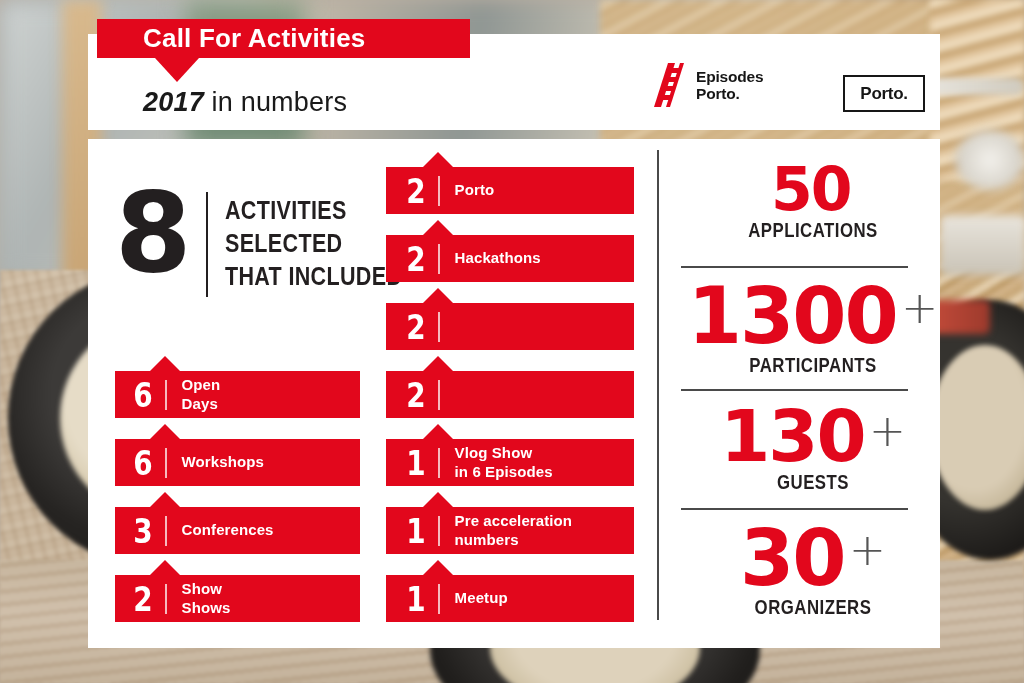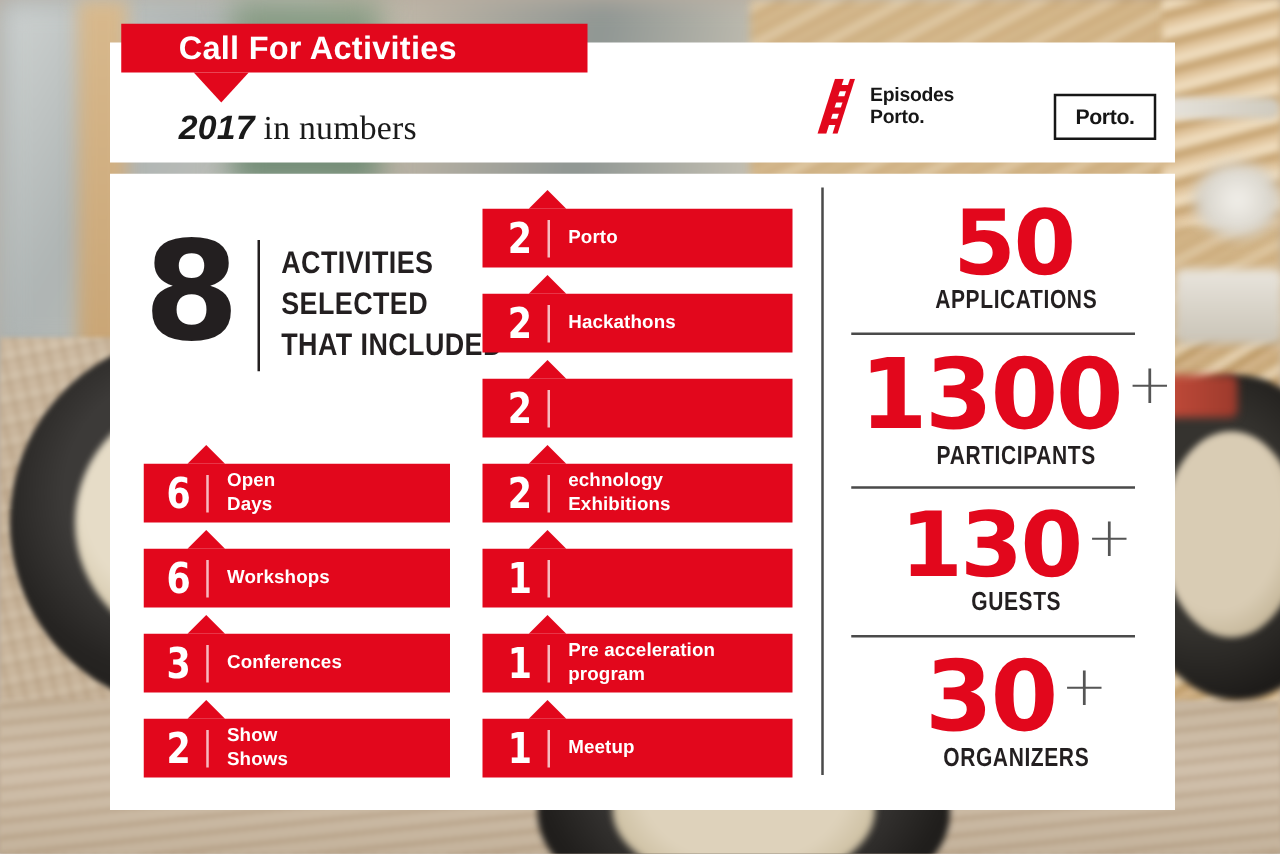--- a/index.html
+++ b/index.html
@@ -82,21 +82,21 @@
   
   #banner{position:absolute;left:97px;top:19px;width:373px;height:39px;background:#E2071C;}
   #banner-label{position:absolute;left:143px;top:19px;width:330px;height:30px;
     color:#fff;font-size:26px;font-weight:bold;letter-spacing:.2px;line-height:39px;}
   #banner-tab{position:absolute;left:155px;top:58px;width:0;height:0;
     border-left:22px solid transparent;border-right:22px solid transparent;
     border-top:24px solid #E2071C;}
 
   #subtitle{position:absolute;left:143px;top:87px;font-size:27px;color:#1a1a1a;letter-spacing:.2px;}
   #subtitle b{font-weight:bold;font-style:italic;}
-  #subtitle span{font-weight:normal;font-family:Liberation Serif, serif;}
+  #subtitle span{font-weight:normal;}
 
   
   #logo-scaleup{position:absolute;left:648px;top:63px;display:flex;align-items:center;gap:8px;}
   #logo-ladder{width:40px;height:44px;}
   #logo-scaleup-text{font-size:15.5px;font-weight:bold;color:#161616;line-height:1.12;letter-spacing:-.2px;}
   #logo-porto{position:absolute;left:843px;top:75px;width:78px;height:33px;
     border:2.3px solid #161616;display:flex;align-items:center;justify-content:center;}
   #logo-porto-text{font-size:17px;font-weight:bold;color:#161616;letter-spacing:-.3px;}
 
   
@@ -256,55 +256,55 @@
 <div class="bar" style="left:386px;top:303px;width:248px;height:47px;">
   <div class="bar-notch" style="left:37px;"></div>
   <div class="bar-num" style="margin-left:14px;">2</div>
   <div class="bar-sep"></div>
 </div>
 
 <div class="bar" style="left:386px;top:371px;width:248px;height:47px;">
   <div class="bar-notch" style="left:37px;"></div>
   <div class="bar-num" style="margin-left:14px;">2</div>
   <div class="bar-sep"></div>
-  <div class="bar-label">
-    <div>echnology</div>
-    <div>Exhibitions</div>
-  </div>
 </div>
 
 <div class="bar" style="left:386px;top:439px;width:248px;height:47px;">
   <div class="bar-notch" style="left:37px;"></div>
   <div class="bar-num" style="margin-left:14px;">1</div>
   <div class="bar-sep"></div>
+  <div class="bar-label">
+    <div>Vlog Show</div>
+    <div>in 6 Episodes</div>
+  </div>
 </div>
 
 <div class="bar" style="left:386px;top:507px;width:248px;height:47px;">
   <div class="bar-notch" style="left:37px;"></div>
   <div class="bar-num" style="margin-left:14px;">1</div>
   <div class="bar-sep"></div>
   <div class="bar-label">
     <div>Pre acceleration</div>
-    <div>program</div>
+    <div>numbers</div>
   </div>
 </div>
 
 <div class="bar" style="left:386px;top:575px;width:248px;height:47px;">
   <div class="bar-notch" style="left:37px;"></div>
   <div class="bar-num" style="margin-left:14px;">1</div>
   <div class="bar-sep"></div>
   <div class="bar-label">
     <div>Meetup</div>
   </div>
 </div>
 
 <div id="vdiv"></div>
 
 <div class="stat" style="top:163px;">
-  <span class="stat-num" style="font-size:72px;">50</span>
+  <span class="stat-num" style="font-size:60px;">50</span>
   <span class="stat-plus" style="font-size:44px;"></span>
   <span class="stat-label" style="font-size:21px;">APPLICATIONS</span>
 </div>
 <div class="hdiv" style="top:266px;"></div>
 
 <div class="stat" style="top:282px;">
   <span class="stat-num" style="font-size:78px;">1300</span>
   <span class="stat-plus" style="font-size:44px;">+</span>
   <span class="stat-label" style="font-size:21px;">PARTICIPANTS</span>
 </div>

